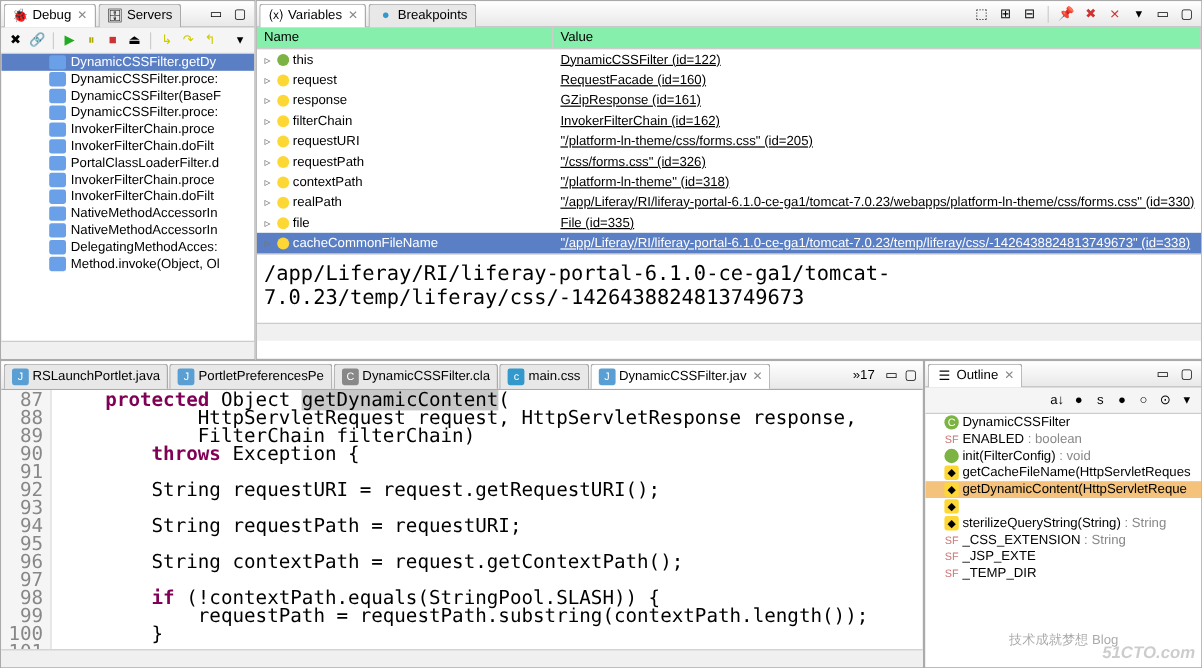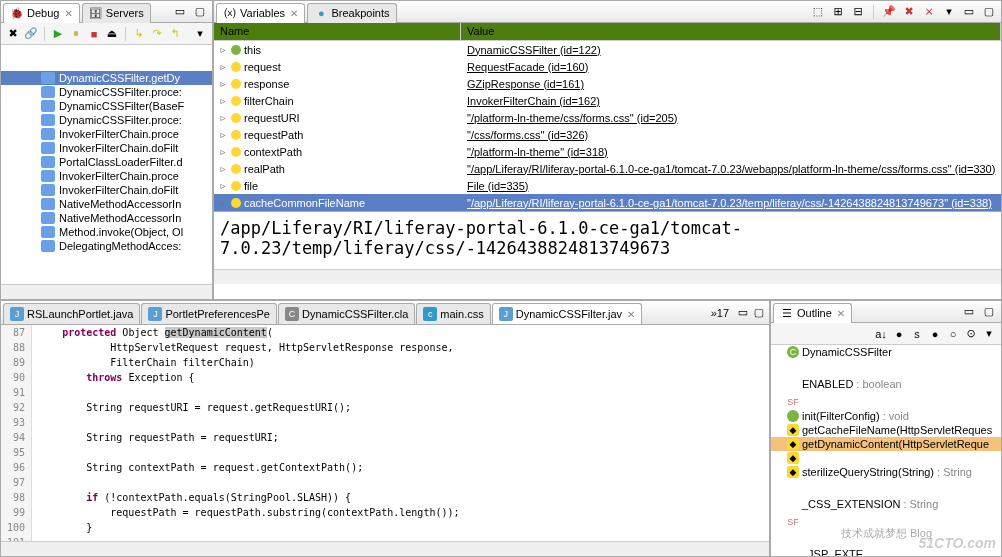--- a/index.html
+++ b/index.html
@@ -15,28 +15,28 @@
 .tab.inactive { background: #e8e8e8; }
 .tab-icons-right { margin-left: auto; display: flex; gap: 4px; align-items: center; padding-right: 2px; }
 .ico { width: 14px; height: 14px; display: inline-flex; align-items: center; justify-content: center; font-size: 11px; }
 
 .toolbar { display: flex; align-items: center; gap: 2px; padding: 2px 4px; background: #f5f5f5; border-bottom: 1px solid #ccc; height: 22px; }
 .toolbar .spacer { flex: 1; }
 .tb-btn { width: 16px; height: 16px; display: inline-flex; align-items: center; justify-content: center; cursor: pointer; border-radius: 2px; }
 
 
 .debug-panel { width: 213px; }
-.stack-list { overflow: auto; flex: 1; margin-top: 26px; }
+.stack-list { overflow: auto; flex: 1; }
 .stack-row { display: flex; align-items: center; gap: 4px; padding: 1px 6px 1px 40px; white-space: nowrap; cursor: pointer; }
 .stack-row.sel { background: #5a7fc4; color: #fff; }
 .stack-ico { width: 14px; height: 12px; background: #6aa0e8; border-radius: 2px; flex-shrink: 0; display: inline-block; }
 
 
 .vars-panel { flex: 1; }
-.vars-header { display: flex; border-bottom: 1px solid #ccc; background: #4d7c0f; height: 18px; }
+.vars-header { display: flex; border-bottom: 1px solid #ccc; background: #86efac; height: 18px; }
 .vars-header .col { padding: 2px 6px; border-right: 1px solid #ccc; font-weight: normal; }
 .col-name { width: 247px; }
 .col-value { flex: 1; }
 .vars-body { overflow: auto; }
 .var-row { display: flex; align-items: center; height: 17px; cursor: pointer; }
 .var-row.sel { background: #5a7fc4; color: #fff; }
 .var-name-cell { width: 247px; display: flex; align-items: center; gap: 3px; padding-left: 4px; white-space: nowrap; }
 .var-value-cell { flex: 1; padding-left: 6px; white-space: nowrap; overflow: hidden; text-decoration: underline; }
 .tw { display: inline-block; width: 10px; text-align: center; color: #777; font-size: 10px; }
 .var-ico { width: 10px; height: 10px; border-radius: 50%; display: inline-block; }
@@ -44,34 +44,34 @@
 .var-ico.yellow { background: #fdd835; }
 .detail-box { border-top: 1px solid #aaa; padding: 6px; font-family: monospace; font-size: 17px; flex-shrink: 0; height: 58px; background: #fff; overflow: auto; }
 .hscroll { height: 15px; border-top: 1px solid #ccc; background: #f0f0f0; }
 
 
 .editor-panel { flex: 1; }
 .editor-tabs { display: flex; align-items: center; background: linear-gradient(#fff,#e8e8e8); border-bottom: 1px solid #aaa; height: 24px; padding: 0 2px; overflow: hidden; }
 .ed-tab { display: flex; align-items: center; gap: 3px; padding: 2px 6px; background: #e8e8e8; border: 1px solid #aaa; border-bottom: none; border-radius: 3px 3px 0 0; margin-right: 1px; cursor: pointer; height: 22px; margin-top: 2px; white-space: nowrap; }
 .ed-tab.active { background: #fff; }
 .ed-close { font-size: 10px; color: #888; margin-left: 2px; }
-.editor-body { display: flex; flex: 1; overflow: hidden; font-family: monospace; font-size: 10px; }
+.editor-body { display: flex; flex: 1; overflow: hidden; font-family: monospace; font-size: 16px; }
 .gutter { background: #f5f5f5; color: #888; text-align: right; padding: 0 6px; border-right: 1px solid #ddd; line-height: 15px; }
 .code { flex: 1; padding: 0 6px; line-height: 15px; white-space: pre; overflow: auto; }
 .kw { color: #7f0055; font-weight: bold; }
 .hl { background: #c8c8c8; }
 
 
 .outline-panel { width: 232px; }
 .outline-body { flex: 1; overflow: auto; }
 .ol-row { display: flex; align-items: center; gap: 3px; padding: 1px 4px 1px 16px; white-space: nowrap; cursor: pointer; }
 .ol-row.sel { background: #f4c27a; }
 .ol-ico { width: 12px; height: 12px; display: inline-flex; align-items: center; justify-content: center; font-size: 9px; border-radius: 2px; flex-shrink: 0; }
 .ol-ico.class { background: #7cb342; color: #fff; border-radius: 50%; }
-.ol-ico.sfield { color: #c77; margin-top: 36px; }
+.ol-ico.sfield { color: #c77; }
 .ol-ico.method { background: #7cb342; border-radius: 50%; }
 .ol-ico.pmethod { background: #fdd835; }
 .ret-type { color: #888; }
 
 .watermark { position: absolute; right: 6px; bottom: 6px; font-size: 14px; font-weight: bold; color: rgba(0,0,0,0.2); font-style: italic; pointer-events: none; }
 .watermark2 { position: absolute; right: 70px; bottom: 16px; font-size: 11px; color: rgba(0,0,0,0.35); pointer-events: none; }
 
 .sep { width: 1px; height: 14px; background: #ccc; margin: 0 3px; }
 </style>
 </head>
@@ -150,25 +150,25 @@
         <div class="stack-row">
           <span class="stack-ico"></span>
           <span>NativeMethodAccessorIn</span>
         </div>
         <div class="stack-row">
           <span class="stack-ico"></span>
           <span>NativeMethodAccessorIn</span>
         </div>
         <div class="stack-row">
           <span class="stack-ico"></span>
+          <span>DelegatingMethodAcces:</span>
+        </div>
+        <div class="stack-row">
+          <span class="stack-ico"></span>
           <span>Method.invoke(Object, Ol</span>
-        </div>
-        <div class="stack-row">
-          <span class="stack-ico"></span>
-          <span>DelegatingMethodAcces:</span>
         </div>
       </div>
     <div class="hscroll"></div>
   </div>
 
   <div class="panel vars-panel">
     <div class="tab-bar">
       <div class="tab">
         <span class="ico">⒳</span>
         <span>Variables</span>

